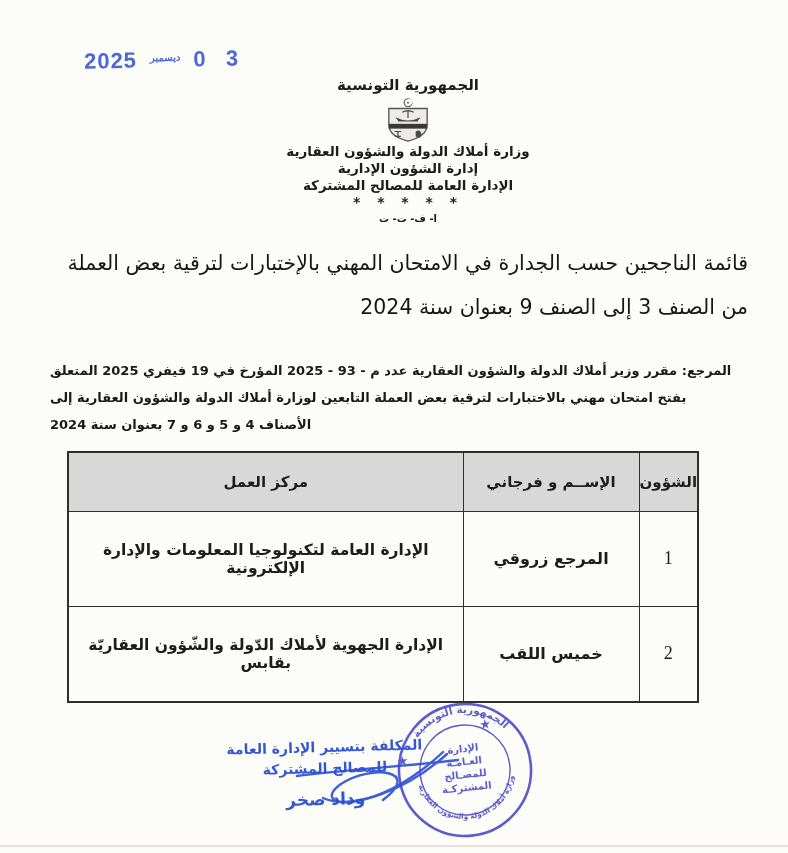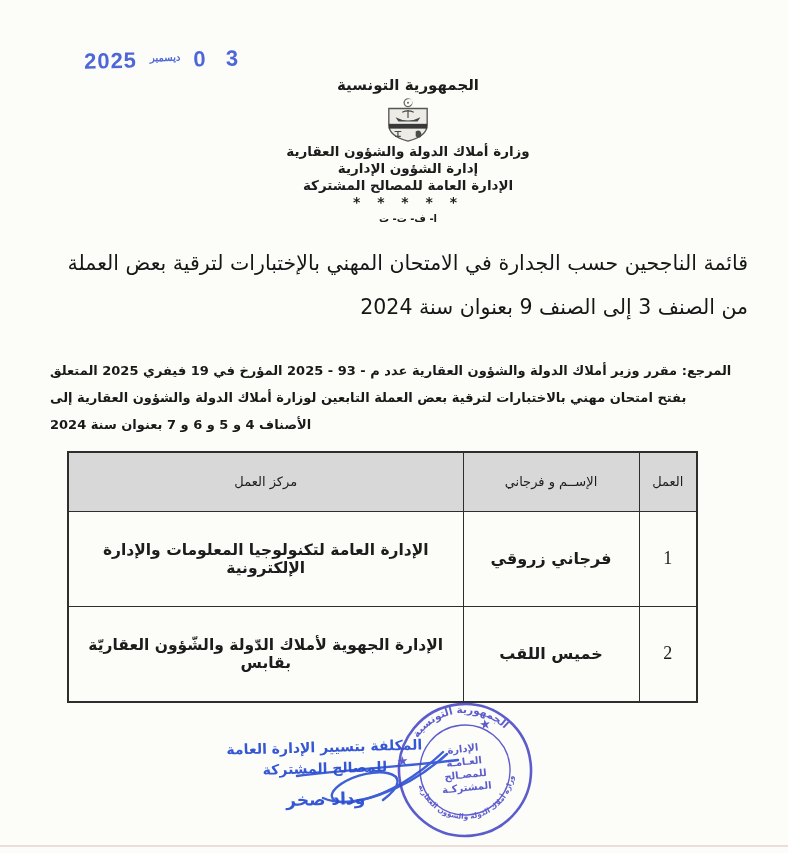--- a/index.html
+++ b/index.html
@@ -38,21 +38,21 @@
     position:absolute; left:50px; width:688px; top:357px; text-align:left;
     font-size:13px; font-weight:bold; line-height:27px; direction:rtl; color:#191919;
   }
 
   
   table.results { position:absolute; left:67px; top:451px; border-collapse:collapse; direction:rtl; background:transparent; }
   table.results th, table.results td {
     border:1.6px solid #2e2e2e; text-align:center; vertical-align:middle;
   }
   table.results { border:2px solid #2e2e2e; }
-  table.results th { background:#d8d8d8; height:59px; font-size:13px; font-weight:normal; }
+  table.results th { background:#d8d8d8; height:59px; font-size:15px; font-weight:bold; }
   .col-rank { width:58px; }
   .col-name { width:176px; }
   .col-work { width:395px; }
   td.cell-rank { font-family:"Liberation Serif", serif; font-size:18px; font-weight:normal; }
   td.cell-name { font-size:16px; font-weight:bold; }
   td.cell-work { font-size:15.5px; font-weight:bold; padding:8px 12px; }
   tr.row-1 td { height:95px; }
   tr.row-2 td { height:96px; }
 
   
@@ -114,29 +114,29 @@
   <div class="reference">المرجع: مقرر وزير أملاك الدولة والشؤون العقارية عدد م - 93 - 2025 المؤرخ في 19 فيفري 2025 المتعلق بفتح امتحان مهني بالاختبارات لترقية بعض العملة التابعين لوزارة أملاك الدولة والشؤون العقارية إلى الأصناف 4 و 5 و 6 و 7 بعنوان سنة 2024</div>
 
   <table class="results">
     <colgroup>
       <col class="col-rank">
         <col class="col-name">
         <col class="col-work">
     </colgroup>
     <thead>
       <tr>
-        <th>العمل</th>
+        <th>الشؤون</th>
         <th>الإســم و فرجاني</th>
         <th>مركز العمل</th>
       </tr>
     </thead>
     <tbody>
       <tr class="row-1">
         <td class="cell-rank">1</td>
-        <td class="cell-name">فرجاني زروقي</td>
+        <td class="cell-name">المرجع زروقي</td>
         <td class="cell-work">الإدارة العامة لتكنولوجيا المعلومات والإدارة الإلكترونية</td>
       </tr>
       <tr class="row-2">
         <td class="cell-rank">2</td>
         <td class="cell-name">خميس اللقب</td>
         <td class="cell-work">الإدارة الجهوية لأملاك الدّولة والشّؤون العقاريّة بقابس</td>
       </tr>
     </tbody>
   </table>
 

